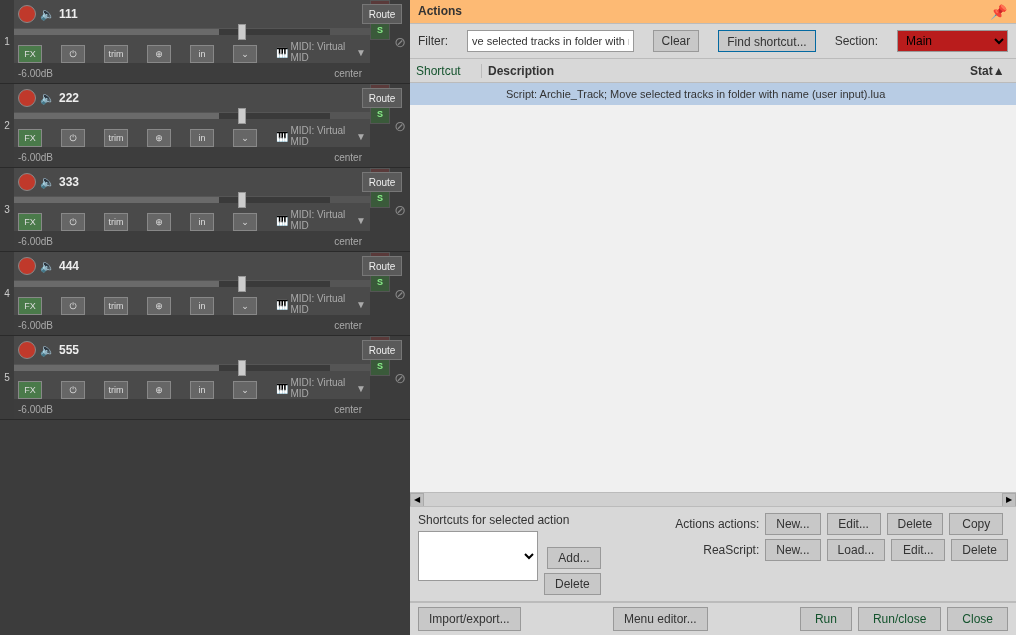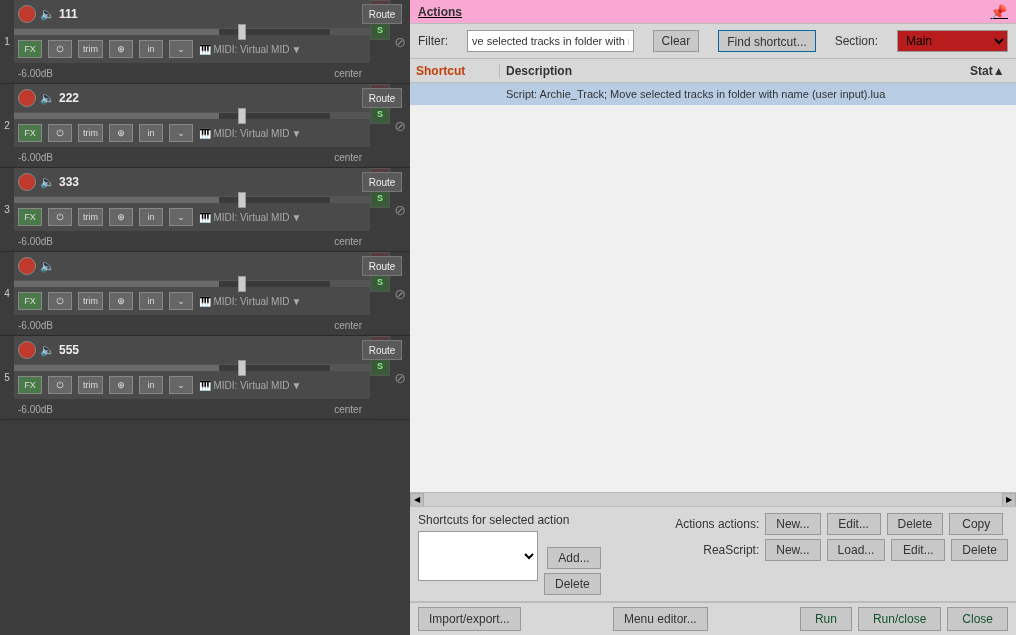--- a/index.html
+++ b/index.html
@@ -125,25 +125,25 @@
       color: #eee;
       font-size: 10px;
       display: flex;
       align-items: center;
       justify-content: center;
       cursor: pointer;
     }
 
     .track-controls {
       display: flex;
-      align-items: center;
+      align-items: flex-end;
       height: 28px;
       background: #4a4a4a;
       padding: 0 4px;
-      gap: 6px;
+      gap: 19px;
     }
 
     .ctrl-btn {
       background: #666;
       border: 1px solid #888;
       color: #ddd;
       font-size: 9px;
       padding: 1px 4px;
       height: 18px;
       display: flex;
@@ -220,27 +220,26 @@
     
     .actions-panel {
       flex: 1;
       background: #e0e0e0;
       display: flex;
       flex-direction: column;
     }
 
     .actions-title-bar {
       display: flex;
-      align-items: center;
+      align-items: flex-start;
       justify-content: space-between;
       padding: 4px 8px;
-      background: #f9a8d4;
+      background: #fdba74;
       border-bottom: 1px solid #bbb;
       height: 24px;
-      text-decoration: underline;
     }
 
     .actions-title {
       font-size: 12px;
       color: #333;
       font-weight: bold;
     }
 
     .actions-pin-btn {
       color: #555;
@@ -315,26 +314,26 @@
 
     .actions-table-header {
       display: flex;
       background: #d8d8d8;
       border-bottom: 1px solid #bbb;
       height: 24px;
       align-items: center;
     }
 
     .col-shortcut-header {
-      width: 90px;
+      width: 72px;
       padding: 0 6px;
       font-size: 12px;
-      color: #c2410c;
+      color: #14532d;
       border-right: 1px solid #bbb;
-      font-weight: bold;
+      font-weight: normal;
     }
 
     .col-desc-header {
       flex: 1;
       padding: 0 6px;
       font-size: 12px;
       color: #333;
       font-weight: bold;
     }
 
@@ -588,20 +587,21 @@
     </div>
     <div class="end-btn">⊘</div>
   </div>
 
   <div class="track-row">
     <div class="track-number">4</div>
     <div class="track-main">
       <div class="track-top">
         <div class="track-record-btn"></div>
         <span class="track-speaker-icon">🔈</span>
+        <span class="track-name">444</span>
         <div class="route-btn">Route</div>
       </div>
       <div class="track-fader-area">
         <div class="track-fader-track">
           <div class="track-fader-fill"></div>
         </div>
         <div class="track-fader-handle"></div>
       </div>
       <div class="track-controls">
         <div class="ctrl-btn fx">FX</div>

